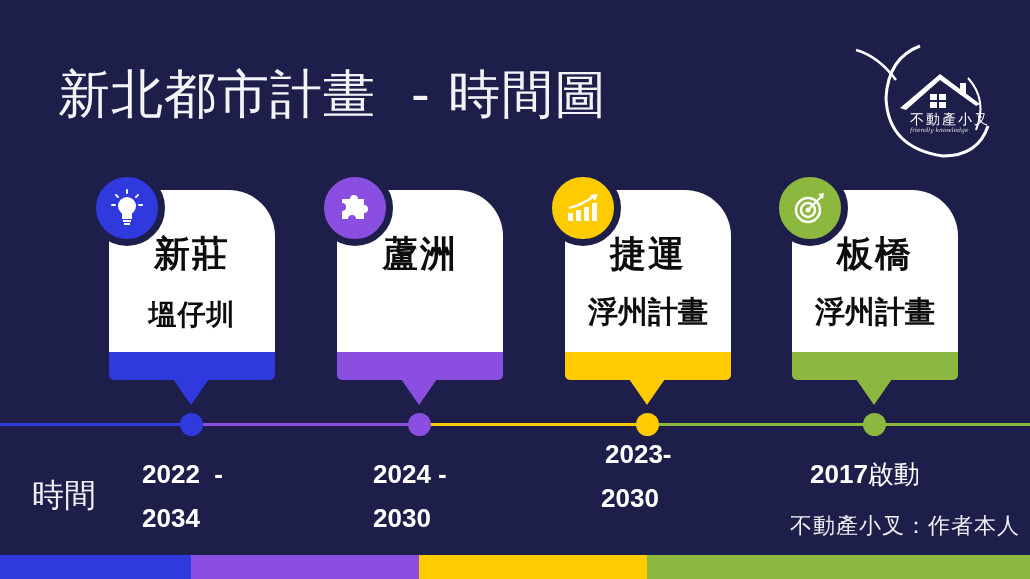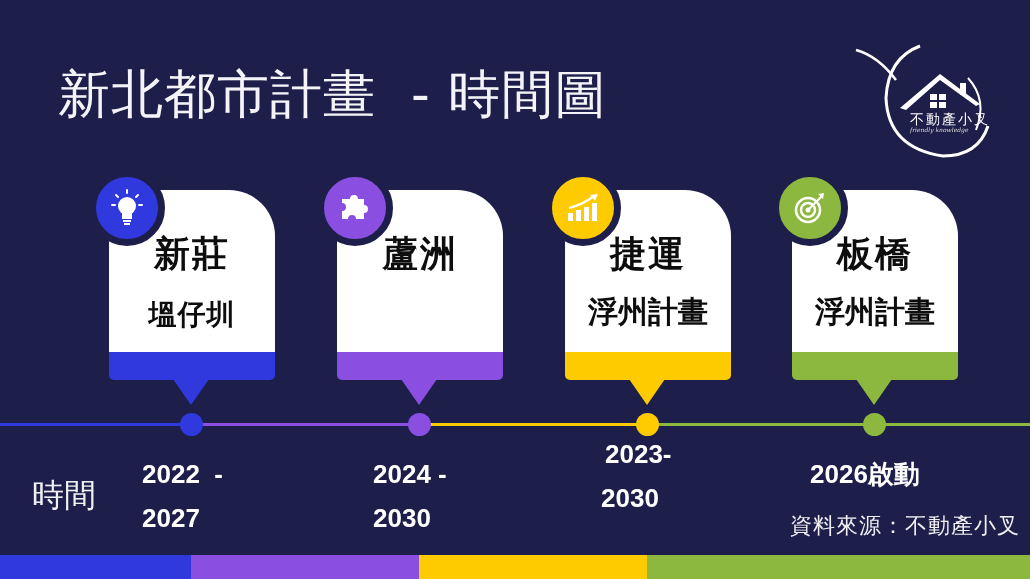--- a/index.html
+++ b/index.html
@@ -40,21 +40,21 @@
     position:absolute; top:170px; width:62px; height:62px; border-radius:50%;
     border:7px solid #1e1e4b; box-sizing:content-box;
     display:flex; align-items:center; justify-content:center;
   }
   .timeline-seg { position:absolute; height:3px; top:423px; }
   .dot { position:absolute; width:23px; height:23px; border-radius:50%; top:413px; }
   .year {
     position:absolute; font-family:"Liberation Sans", sans-serif; font-weight:700;
     font-size:26px; line-height:44px; color:#ffffff; white-space:pre;
   }
-  .year .cjk { font-family:"DejaVu Sans", sans-serif; font-weight:700; }
+  .year .cjk { font-family:"DejaVu Sans", sans-serif; font-weight:400; }
   .time-label { position:absolute; left:32px; top:474px; font-size:32px; color:#f0f0f4; }
   .source { position:absolute; left:790px; top:511px; font-size:22px; color:#f0f0f4; letter-spacing:1px; }
   .band { position:absolute; top:555px; height:24px; }
 </style>
 </head>
 <body>
 
 <div class="title">新北都市計畫  - 時間圖</div>
 
 <div class="logo">
@@ -151,23 +151,23 @@
     <circle cx="15" cy="19" r="7" stroke="#fff" stroke-width="2.5" fill="none"></circle>
     <circle cx="15" cy="19" r="2.5" fill="#fff"></circle>
     <line x1="15" y1="19" x2="29" y2="5" stroke="#fff" stroke-width="2.2"></line>
     <polygon points="25,3 31,2 30,8" fill="#fff"></polygon>
   </svg>
 </div>
 <div class="dot" style="left:863px;background:#8db83f;"></div>
 
 <div class="time-label">時間</div>
 
-<div class="year" style="left:142px;top:452px;"><span>2022  -</span><br><span>2027</span></div>
+<div class="year" style="left:142px;top:452px;"><span>2022  -</span><br><span>2034</span></div>
 <div class="year" style="left:373px;top:452px;"><span>2024 -</span><br><span>2030</span></div>
 <div class="year" style="left:605px;top:432px;"><span>2023-</span><br><span style="margin-left:-4px;">2030</span></div>
-<div class="year" style="left:810px;top:452px;"><span>2026</span><span class="cjk">啟動</span></div>
+<div class="year" style="left:810px;top:452px;"><span>2017</span><span class="cjk">啟動</span></div>
 
-<div class="source">資料來源：不動產小叉</div>
+<div class="source">不動產小叉：作者本人</div>
 
 <div class="band" style="left:0;width:191px;background:#2f39dd;"></div>
 <div class="band" style="left:191px;width:228px;background:#8a4fe0;"></div>
 <div class="band" style="left:419px;width:228px;background:#fecb00;"></div>
 <div class="band" style="left:647px;width:383px;background:#8db83f;"></div>
 
 </body></html>

